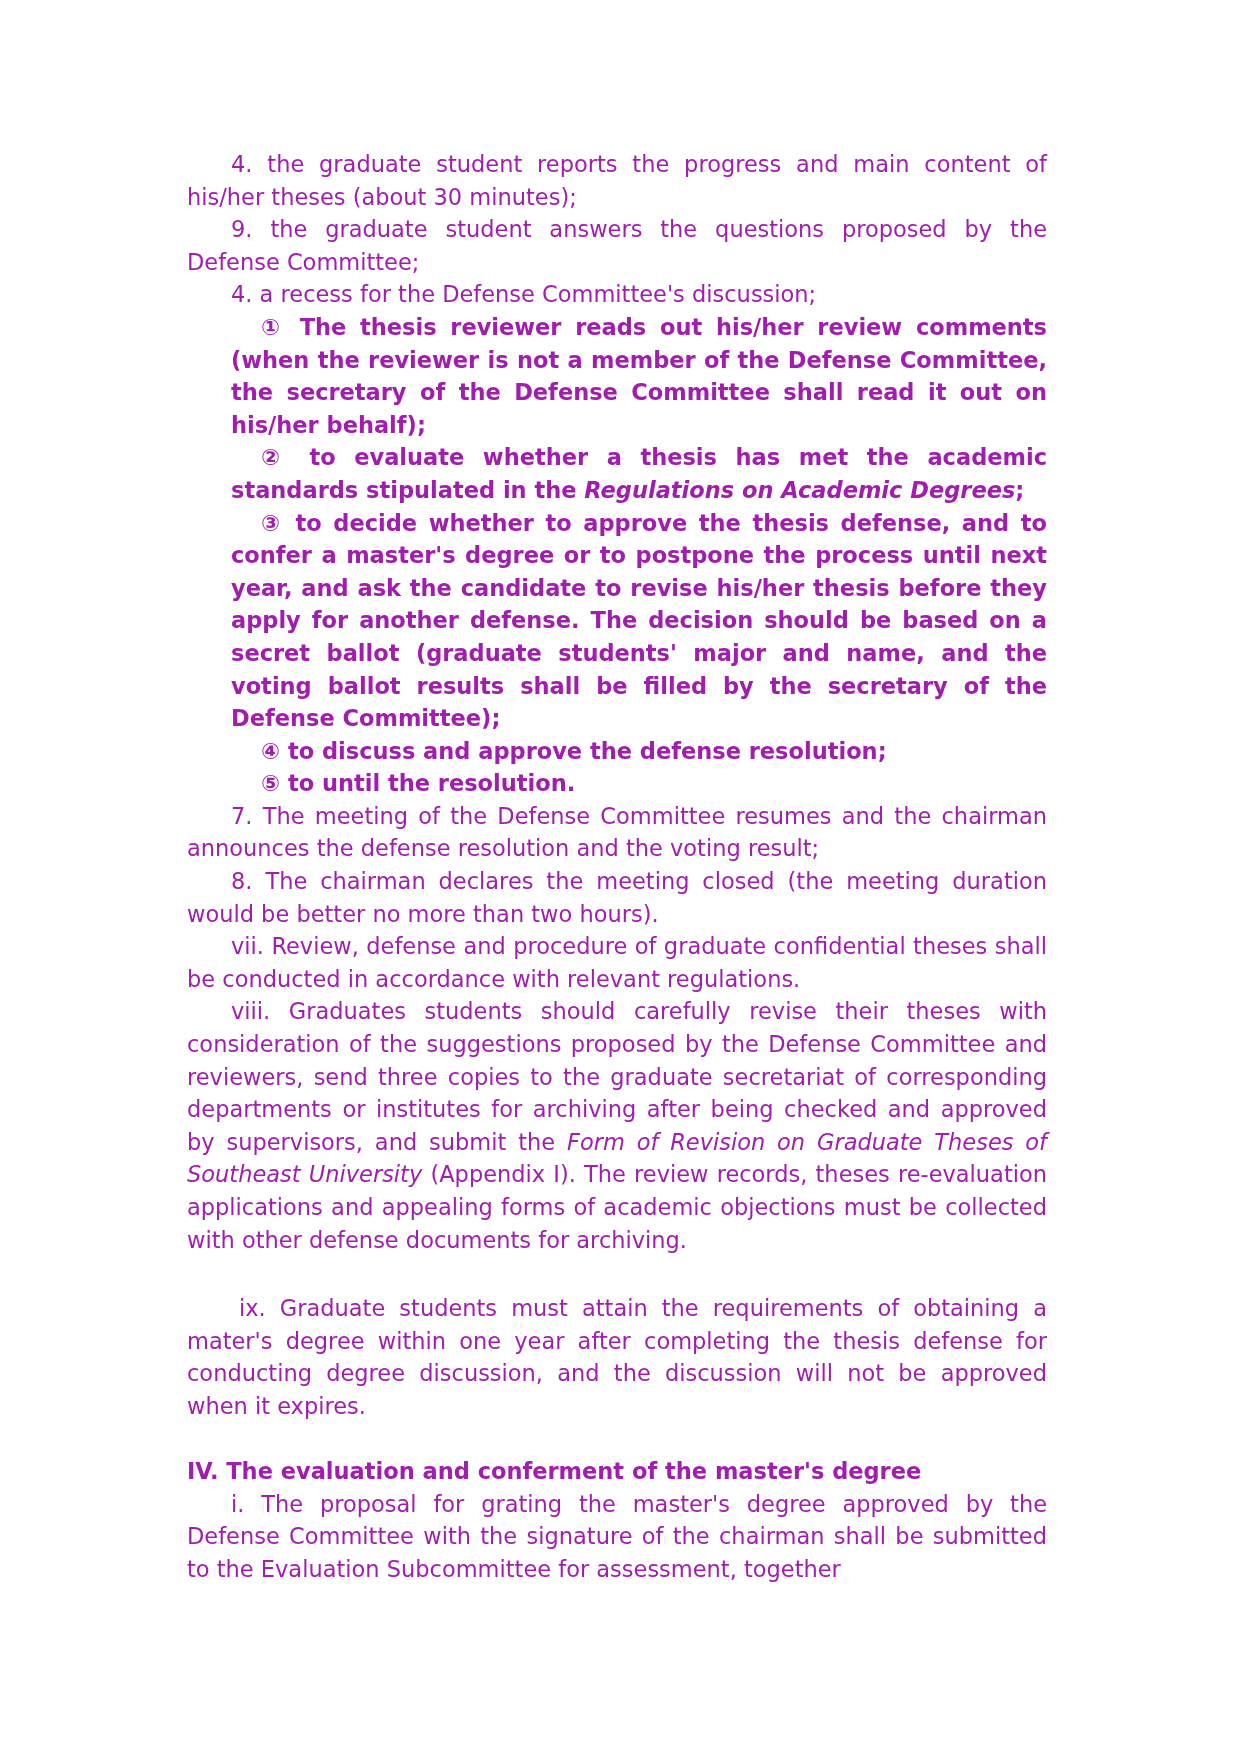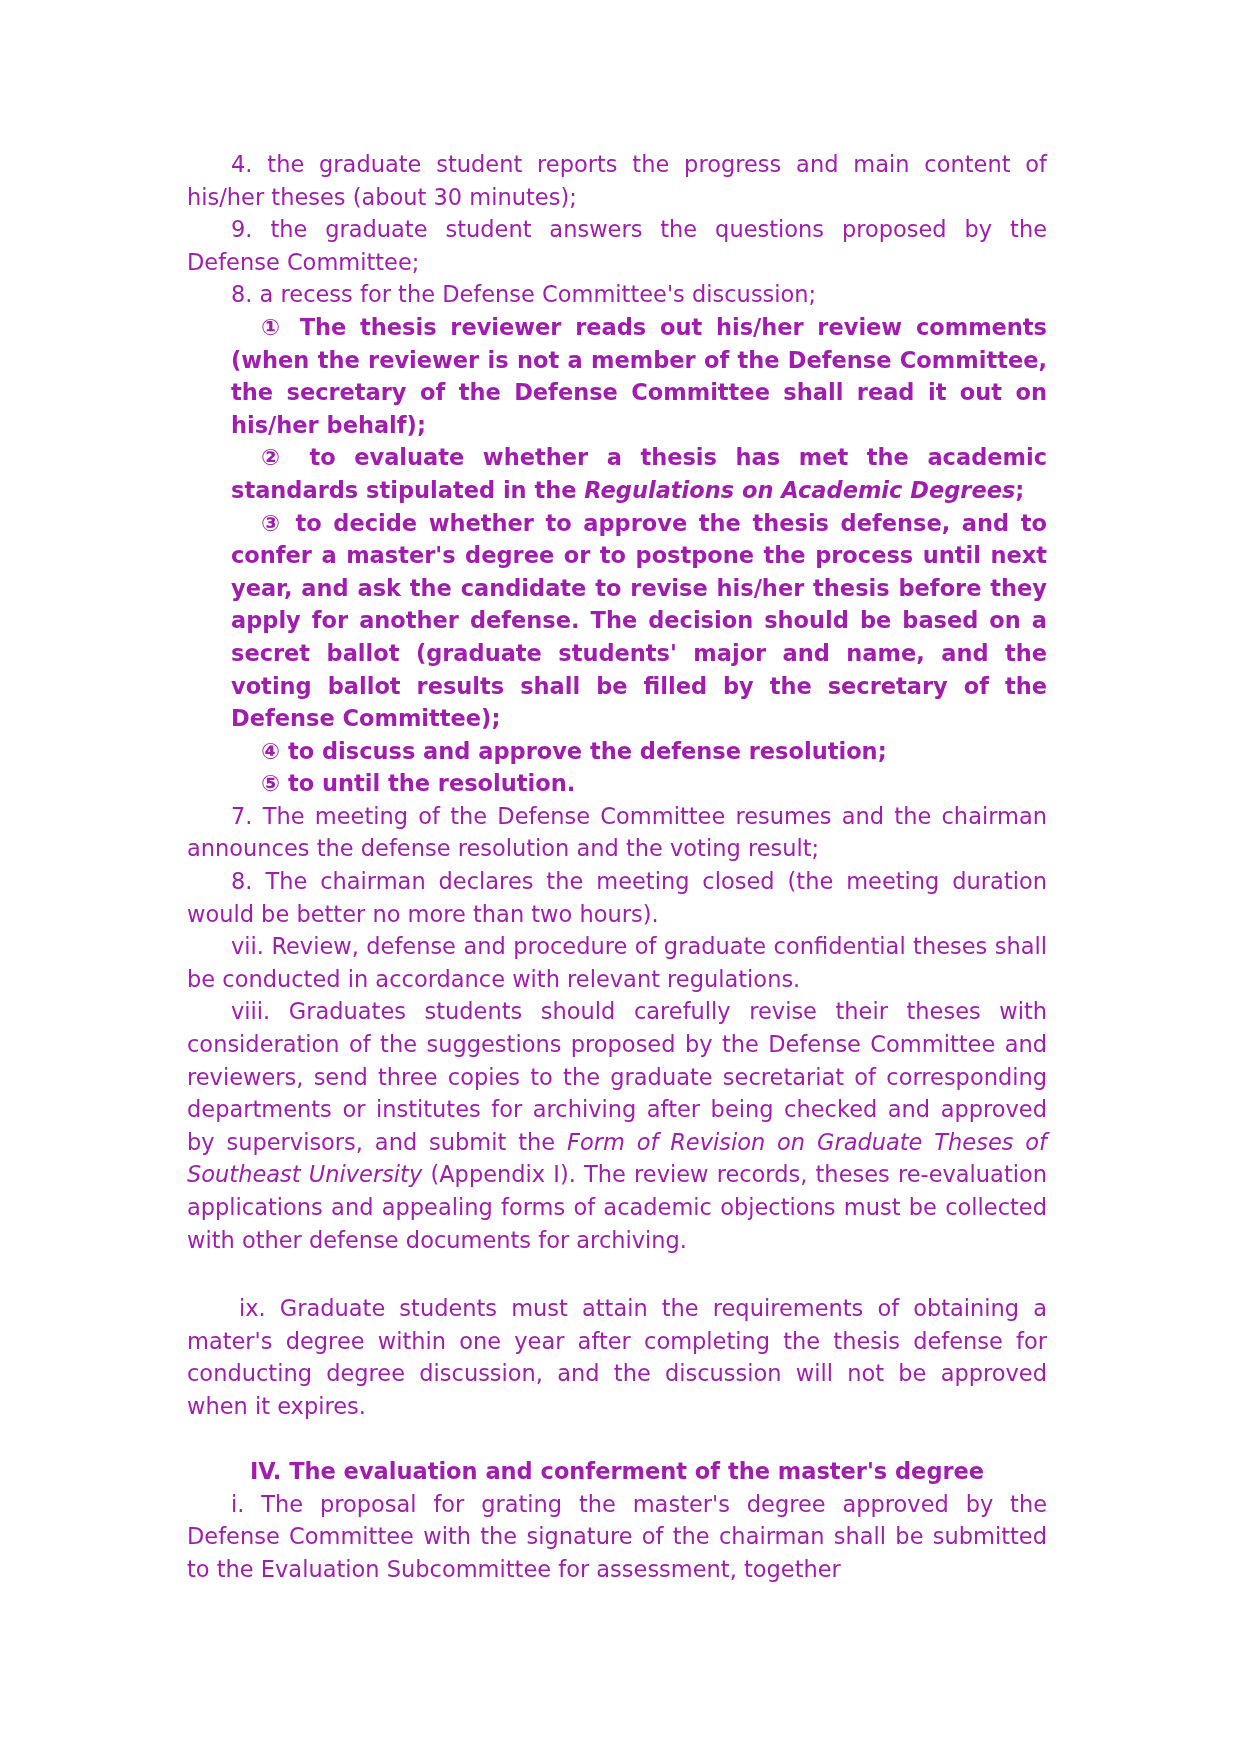--- a/index.html
+++ b/index.html
@@ -11,30 +11,30 @@
     width: 860px;
     font-family: "DejaVu Sans", sans-serif;
     font-size: 22.5px;
     line-height: 32.6px;
     color: #a21caf;
     text-align: justify;
   }
   .p { margin: 0; text-indent: 44px; }
   .sub { margin: 0 0 0 44px; text-indent: 30px; font-weight: bold; }
   .p.ix { text-indent: 52px; margin-top: 36px; }
-  .heading { margin: 32.6px 0 0 0; font-weight: bold; text-align: center; }
+  .heading { margin: 32.6px 0 0 0; font-weight: bold; text-align: left; }
   em { font-style: italic; }
 </style>
 </head>
 <body>
 
 <div class="page">
   <p class="p">4. the graduate student reports the progress and main content of his/her theses (about 30 minutes);</p>
   <p class="p">9. the graduate student answers the questions proposed by the Defense Committee;</p>
-  <p class="p">8. a recess for the Defense Committee's discussion;</p>
+  <p class="p">4. a recess for the Defense Committee's discussion;</p>
 
   <p class="sub">① The thesis reviewer reads out his/her review comments (when the reviewer is not a member of the Defense Committee, the secretary of the Defense Committee shall read it out on his/her behalf);</p>
   <p class="sub"><span>② to evaluate whether a thesis has met the academic standards stipulated in the </span><em>Regulations on Academic Degrees</em><span>;</span></p>
   <p class="sub">③ to decide whether to approve the thesis defense, and to confer a master's degree or to postpone the process until next year, and ask the candidate to revise his/her thesis before they apply for another defense. The decision should be based on a secret ballot (graduate students' major and name, and the voting ballot results shall be filled by the secretary of the Defense Committee);</p>
   <p class="sub">④ to discuss and approve the defense resolution;</p>
   <p class="sub">⑤ to until the resolution.</p>
 
   <p class="p">7. The meeting of the Defense Committee resumes and the chairman announces the defense resolution and the voting result;</p>
   <p class="p">8. The chairman declares the meeting closed (the meeting duration would be better no more than two hours).</p>
 

